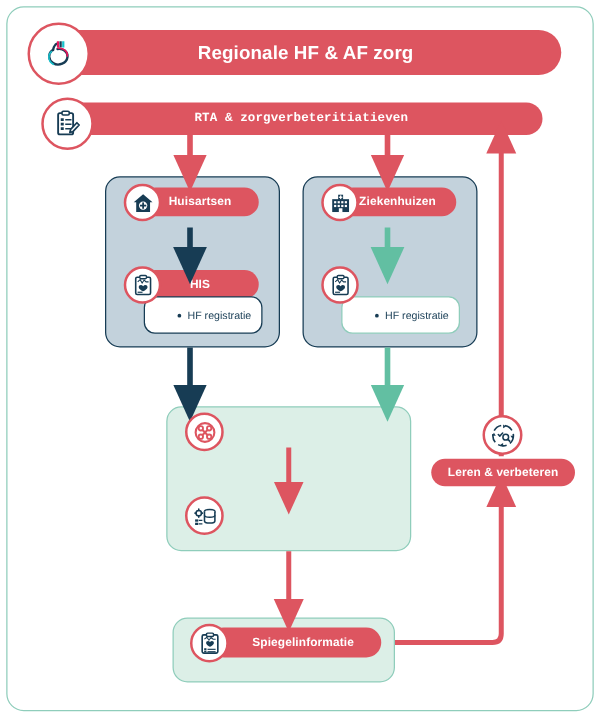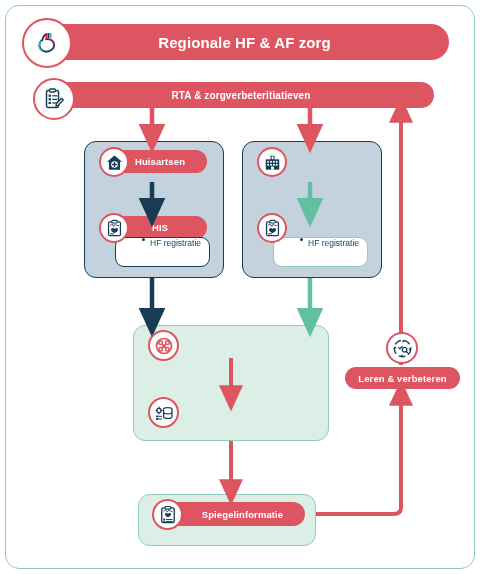--- a/index.html
+++ b/index.html
@@ -64,38 +64,39 @@
     background: #dcefe7;
     border: 1.4px solid #8fcdbb;
   }
 
   
   .sub-panel {
     position: absolute;
     background: #ffffff;
     border-radius: 9px;
     display: flex;
+    align-items: center;
     padding-left: 26px;
     color: #173c54;
     font-size: 8.5px;
   }
   .sub-panel.navy { border: 1.3px solid #173c54; }
   .sub-panel.green { border: 1.3px solid #8fcdbb; }
   .sub-panel .bullet {
     width: 3px; height: 3px; border-radius: 50%;
     background: #173c54; margin-right: 5px; flex: 0 0 auto;
   }
   svg.connector-layer {
     position: absolute; left: 0; top: 0;
     width: 480px; height: 574px;
     pointer-events: none;
     z-index: 1;
   }
   .title-text { font-size: 15px; }
-  .bar-text  { font-size: 10px; }
+  .bar-text  { font-size: 10px; font-family: Liberation Mono, monospace; }
   .node-text { font-size: 9.5px; }
 </style>
 </head>
 <body>
 
 <div id="stage">
 
   <div class="outer-frame"></div>
 
   <svg class="connector-layer" viewBox="0 0 480 574">
@@ -191,20 +192,23 @@
     </svg>
   </div>
 
   <div class="sub-panel navy" style="left:115px; top:237px; width:95px; height:30px;">
     <span class="bullet"></span>
     <span>HF registratie</span>
   </div>
 
   <div class="group-box group-blue" style="left:242px; top:141px; width:140px; height:137px;"></div>
 
+  <div class="pill node-text" style="left:271px; top:150px; width:94px; height:23px;">
+    <span>Ziekenhuizen</span>
+  </div>
   <div class="icon-badge" style="left:257px; top:147px; width:30px; height:30px;">
     <svg width="19" height="19" viewBox="0 0 24 24">
       <rect x="3.5" y="8" width="17" height="13" fill="#173c54"></rect>
       <rect x="9.5" y="3.5" width="5" height="5" fill="#173c54"></rect>
       <rect x="11.4" y="4.2" width="1.3" height="3.6" fill="#ffffff"></rect>
       <rect x="10.2" y="5.4" width="3.6" height="1.3" fill="#ffffff"></rect>
       <rect x="5.4" y="10" width="2.2" height="2.2" fill="#ffffff"></rect>
       <rect x="9" y="10" width="2.2" height="2.2" fill="#ffffff"></rect>
       <rect x="12.6" y="10" width="2.2" height="2.2" fill="#ffffff"></rect>
       <rect x="16.2" y="10" width="2.2" height="2.2" fill="#ffffff"></rect>

